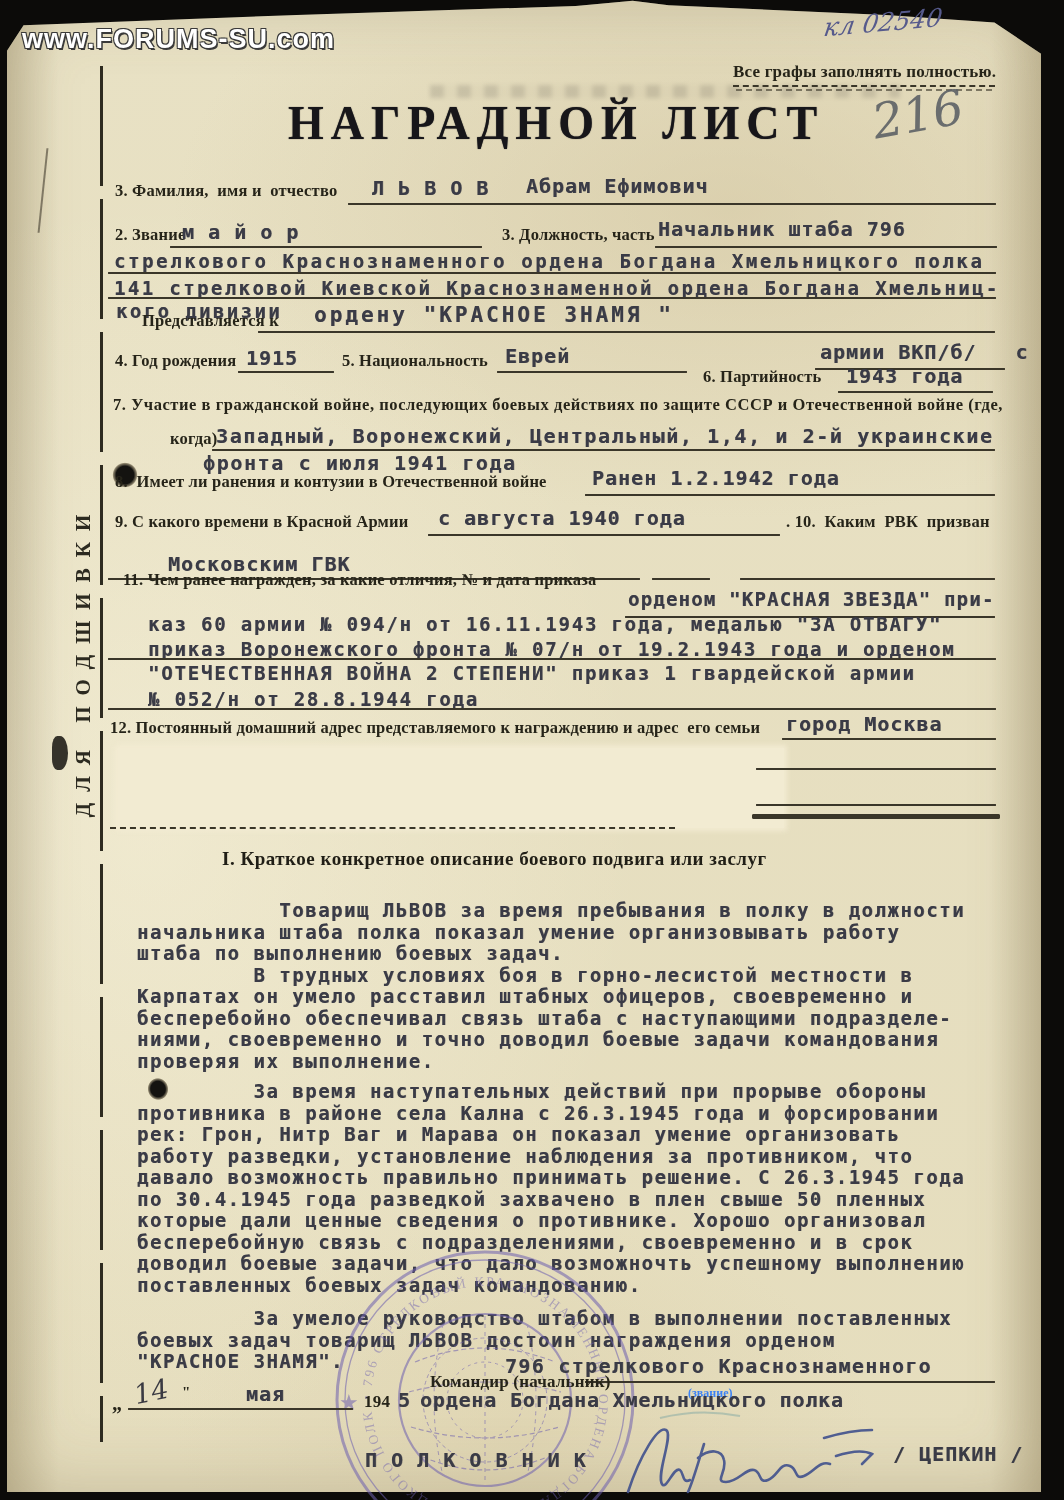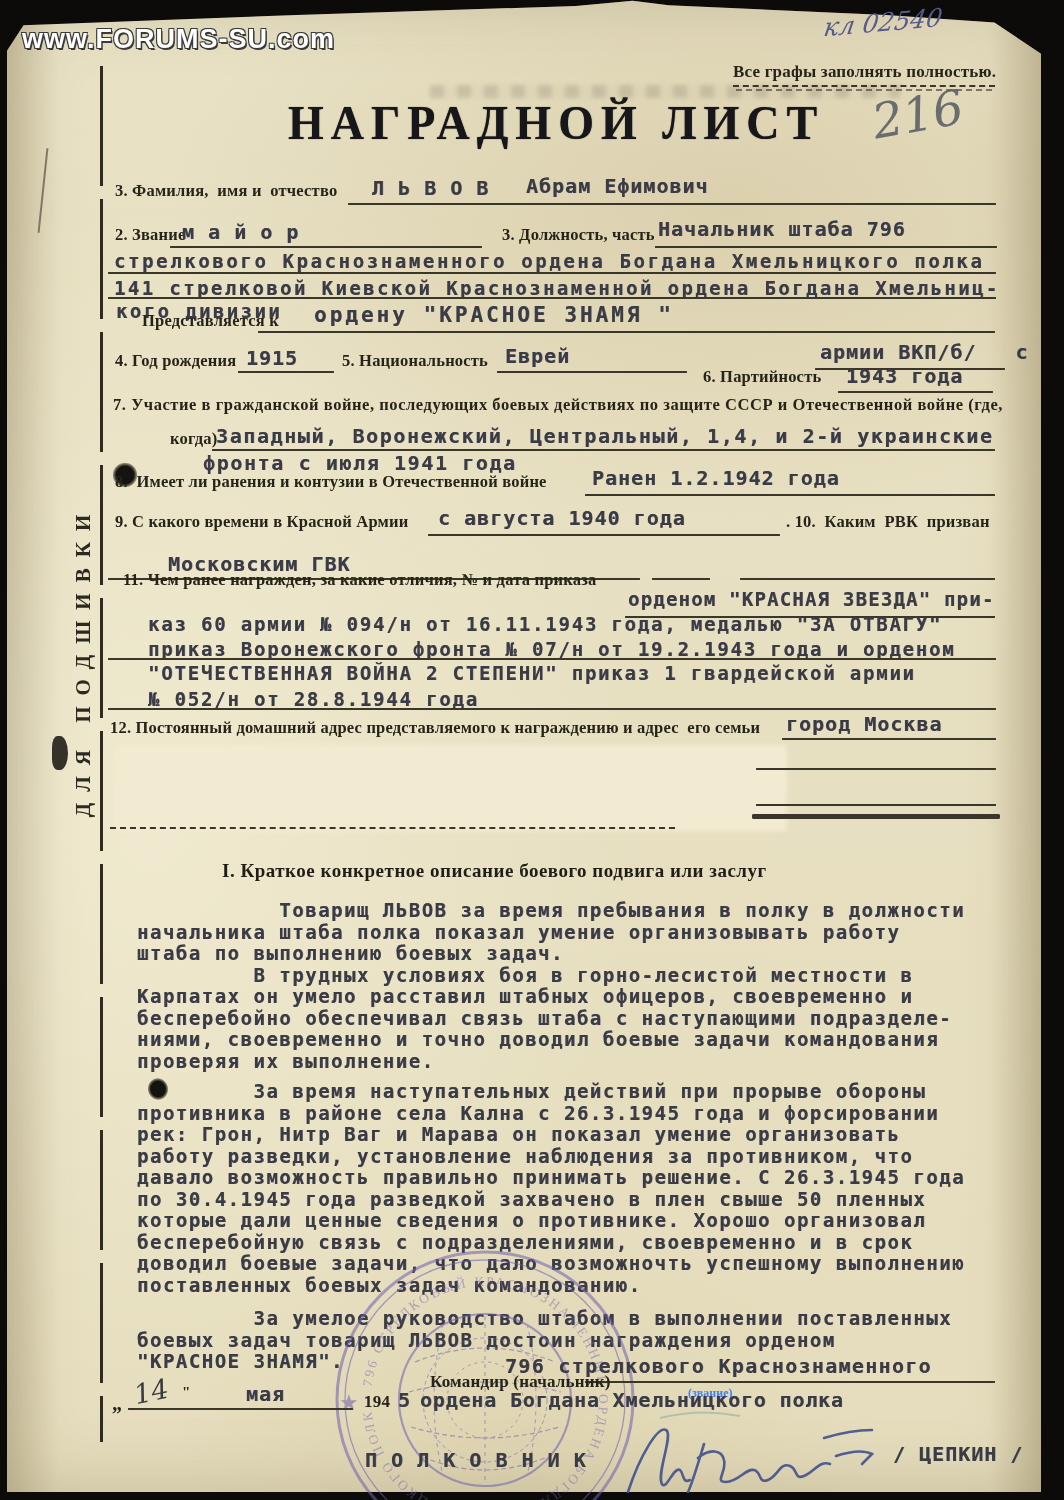--- a/index.html
+++ b/index.html
@@ -22,21 +22,21 @@
   .t19{font-size:19px;letter-spacing:1.5px;}
   .t20{font-size:20px;letter-spacing:1px;}
   .t21{font-size:21px;letter-spacing:3px;}
   .ln{height:2px;background:#3a3629;border-radius:2px;box-shadow:0 0 .6px #3a3629;}
   .lnd{height:0;border-top:2px dashed #3a3629;}
   .hand{font-family:"DejaVu Serif",serif;font-style:italic;}
   .wm{font:700 27px "Liberation Sans",sans-serif;color:#fff;letter-spacing:1px;
       text-shadow:1.5px 1.5px 0 #3a3a3a,-1px -1px 0 #3a3a3a,1px -1px 0 #3a3a3a,-1px 1px 0 #3a3a3a;}
   .title{font:700 46px "Liberation Serif",serif;color:#17161a;letter-spacing:7px;transform:scaleY(1.06);
          text-shadow:0 0 1px rgba(23,22,26,.8);}
-  .heading{font:700 19px "Liberation Serif",serif;color:#201e16;letter-spacing:.5px;margin-top:12px;}
+  .heading{font:700 19px "Liberation Serif",serif;color:#201e16;letter-spacing:.5px;}
   .bodyline{height:21.5px;}
   .redact{background:#f2ebd2;box-shadow:0 0 5px 3px rgba(242,235,210,.95);}
   .marginv{width:330px;text-align:center;transform:rotate(-90deg);
            font:700 21px "Liberation Serif",serif;letter-spacing:11px;color:#2c2a20;white-space:pre;}
   .vdash{width:2.5px;background:repeating-linear-gradient(180deg,#2e2b20 0 120px,rgba(46,43,32,0) 120px 133px);}
   .hp{background:radial-gradient(closest-side,#141310 52%,rgba(60,50,30,.55) 68%,transparent 74%);}
   .smudge{background:repeating-linear-gradient(90deg,rgba(90,85,75,.38) 0 14px,rgba(90,85,75,.06) 14px 27px);
           filter:blur(2px);opacity:.5;}
 </style>
 </head>

